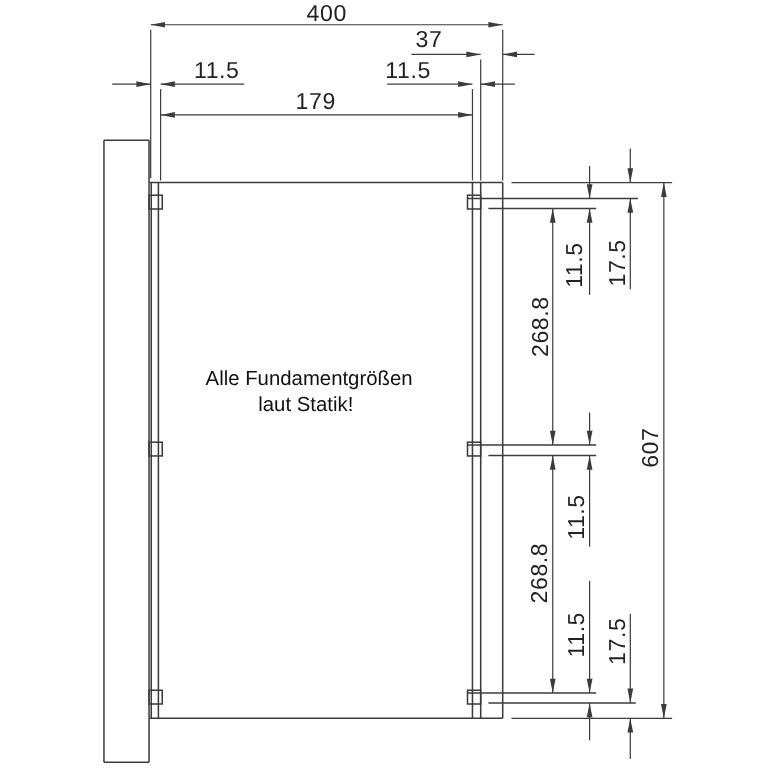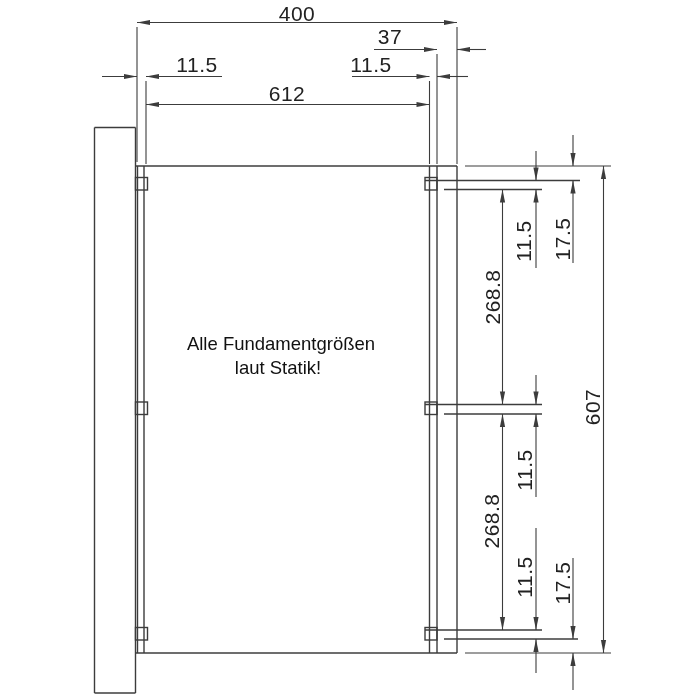--- a/index.html
+++ b/index.html
@@ -94,21 +94,21 @@
       <polygon points="536,630 533.4,617 538.6,617" fill="#3c3c3c"></polygon>
       <polygon points="536,639 533.4,652 538.6,652" fill="#3c3c3c"></polygon>
       <polygon points="573,639 570.4,626 575.6,626" fill="#3c3c3c"></polygon>
       <polygon points="573,653 570.4,666 575.6,666" fill="#3c3c3c"></polygon>
     </svg>
 
   <div class="dim-label" style="left:297px;top:13px">400</div>
   <div class="dim-label" style="left:390px;top:36px">37</div>
   <div class="dim-label" style="left:197px;top:64px">11.5</div>
   <div class="dim-label" style="left:371px;top:64px">11.5</div>
-  <div class="dim-label" style="left:287px;top:93px">612</div>
+  <div class="dim-label" style="left:287px;top:93px">179</div>
 
   <div class="dim-label vert" style="left:562px;top:239px">17.5</div>
   <div class="dim-label vert" style="left:523px;top:241px">11.5</div>
   <div class="dim-label vert" style="left:492px;top:297px">268.8</div>
   <div class="dim-label vert" style="left:592px;top:407px">607</div>
   <div class="dim-label vert" style="left:524px;top:470px">11.5</div>
   <div class="dim-label vert" style="left:491px;top:521px">268.8</div>
   <div class="dim-label vert" style="left:524px;top:577px">11.5</div>
   <div class="dim-label vert" style="left:562px;top:583px">17.5</div>
 

